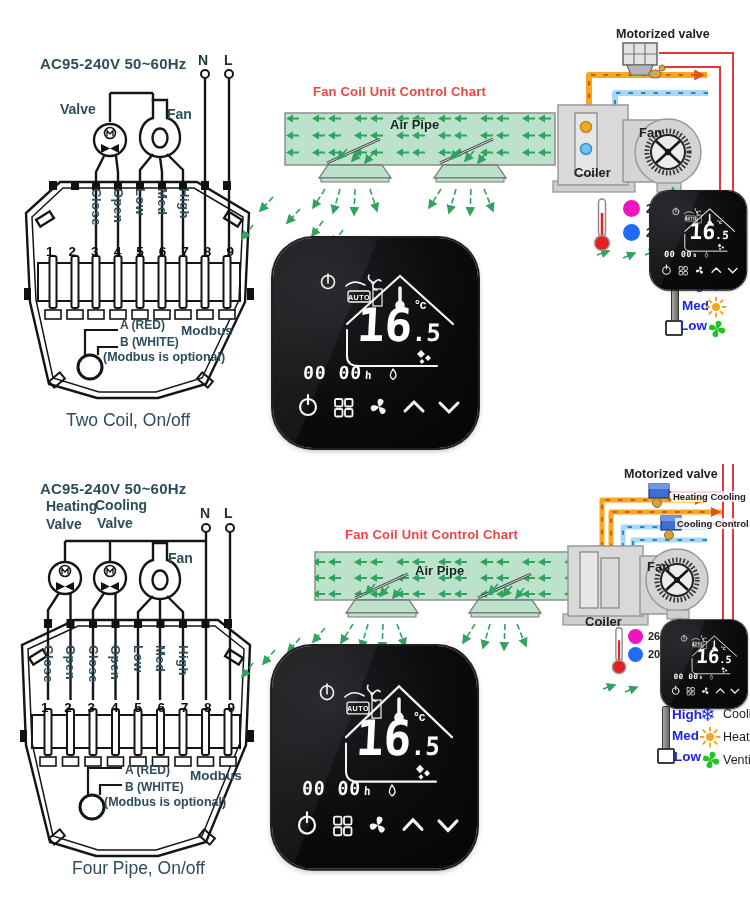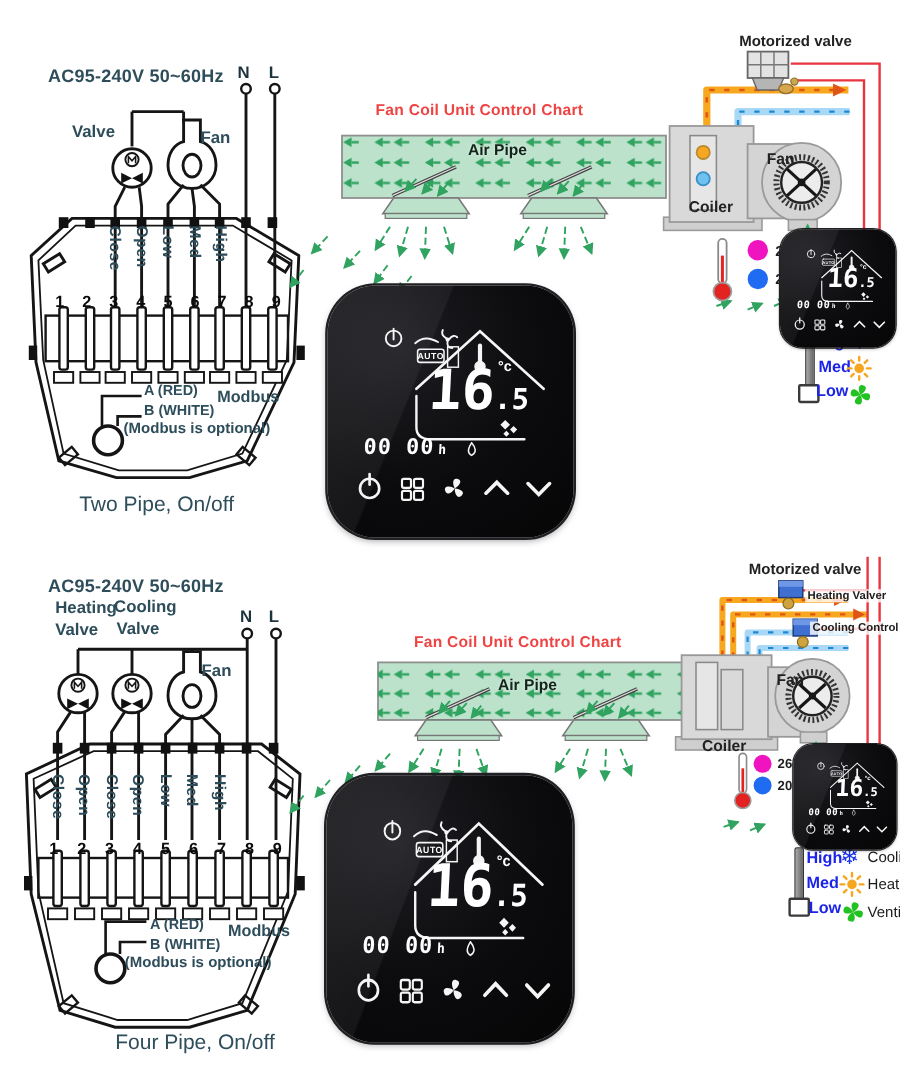--- a/index.html
+++ b/index.html
@@ -138,21 +138,21 @@
   <span>5</span>
   <span>6</span>
   <span>7</span>
   <span>8</span>
   <span>9</span>
 </div>
 <div class="mod" style="left:120px;top:318px">A (RED)</div>
 <div class="mod" style="left:120px;top:335px">B (WHITE)</div>
 <div class="mod" style="left:181px;top:323px;font-size:13.5px">Modbus</div>
 <div class="mod" style="left:103px;top:350px;font-size:12.5px">(Modbus is optional)</div>
-<div class="caption" style="left:66px;top:410px">Two Pipe, On/off</div>
+<div class="caption" style="left:66px;top:410px">Two Coil, On/off</div>
 
 <div class="charttitle" style="left:313px;top:84px">Fan Coil Unit Control Chart</div>
 <svg style="left:225px;top:25px" width="525" height="238" viewBox="0 0 525 238">
   <defs>
     <pattern id="pat1" width="42" height="17" patternUnits="userSpaceOnUse">
       <g fill="#2fa35f">
         <polygon points="10,4.5 3,8.5 10,12.5"></polygon>
           <rect x="10" y="7.5" width="6" height="2"></rect>
         <polygon points="26,4.5 19,8.5 26,12.5"></polygon>
           <rect x="26" y="7.5" width="6" height="2"></rect>
@@ -476,21 +476,21 @@
   <span>5</span>
   <span>6</span>
   <span>7</span>
   <span>8</span>
   <span>9</span>
 </div>
 <div class="mod" style="left:125px;top:763px">A (RED)</div>
 <div class="mod" style="left:125px;top:780px">B (WHITE)</div>
 <div class="mod" style="left:190px;top:768px;font-size:13.5px">Modbus</div>
 <div class="mod" style="left:104px;top:795px;font-size:12.5px">(Modbus is optional)</div>
-<div class="caption" style="left:96px;top:858px">Four Pipe, On/off</div>
+<div class="caption" style="left:72px;top:858px">Four Pipe, On/off</div>
 
 <div class="charttitle" style="left:345px;top:527px">Fan Coil Unit Control Chart</div>
 <svg style="left:225px;top:458px" width="525" height="330" viewBox="0 0 525 330">
   <defs>
     <pattern id="pat2" width="42" height="16" patternUnits="userSpaceOnUse">
       <g fill="#2fa35f">
         <polygon points="10,4 3,8 10,12"></polygon>
           <rect x="10" y="7" width="6" height="2"></rect>
         <polygon points="26,4 19,8 26,12"></polygon>
           <rect x="26" y="7" width="6" height="2"></rect>
@@ -579,21 +579,21 @@
 
   <rect x="424" y="26" width="20" height="14" fill="#3f6fd1" stroke="#1d3a72" stroke-width="1.2"></rect>
   <rect x="424" y="26" width="20" height="5" fill="#6e97e6" stroke="none"></rect>
   <circle cx="432" cy="45" r="4.5" fill="#cfa43e" stroke="#8a6a1e" stroke-width="1"></circle>
   <rect x="436" y="58" width="20" height="14" fill="#3f6fd1" stroke="#1d3a72" stroke-width="1.2"></rect>
   <rect x="436" y="58" width="20" height="5" fill="#6e97e6" stroke="none"></rect>
   <circle cx="444" cy="77" r="4.5" fill="#cfa43e" stroke="#8a6a1e" stroke-width="1"></circle>
 </svg>
 <div class="airpipe" style="left:415px;top:563px">Air Pipe</div>
 <div class="smallcap" style="left:624px;top:467px;font-size:12.5px">Motorized valve</div>
-<div class="valvercap" style="left:671px;top:491px">Heating Valver</div>
+<div class="valvercap" style="left:671px;top:491px">Heating Cooling</div>
 <div class="valvercap" style="left:675px;top:518px">Cooling Control</div>
 <div class="smallcap" style="left:647px;top:559px">Fan</div>
 <div class="smallcap" style="left:585px;top:614px">Coiler</div>
 
 <svg style="left:610px;top:626px" width="18" height="50" viewBox="0 0 20 56">
   <rect x="6.5" y="2" width="7" height="37" rx="3.5" fill="#fff" stroke="#8a8a8a" stroke-width="1.5"></rect>
   <rect x="8.75" y="16" width="2.5" height="24" fill="#e32222"></rect>
   <circle cx="10" cy="46" r="7.5" fill="#e32222" stroke="#9d9d9d" stroke-width="1.5"></circle>
 </svg>
 <div class="dot" style="left:628px;top:629px;width:15px;height:15px;background:#ef13c0"></div>

